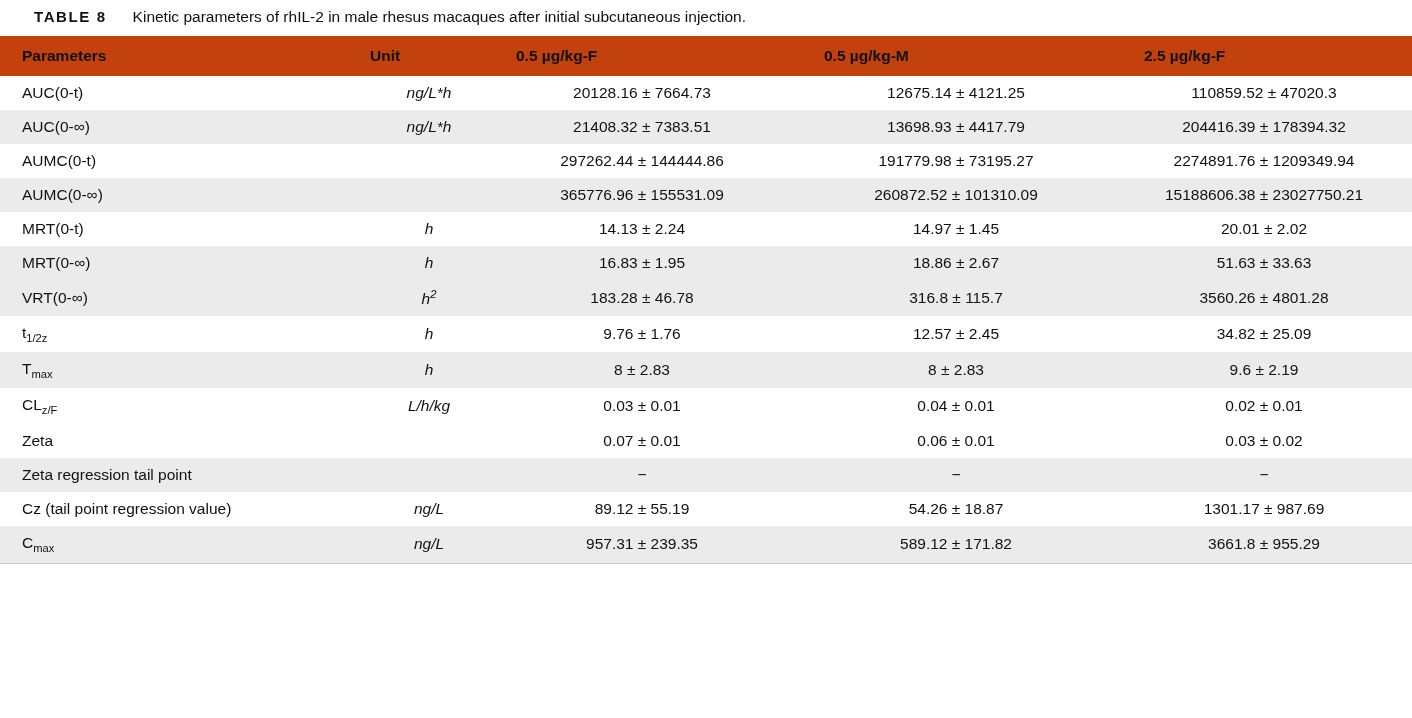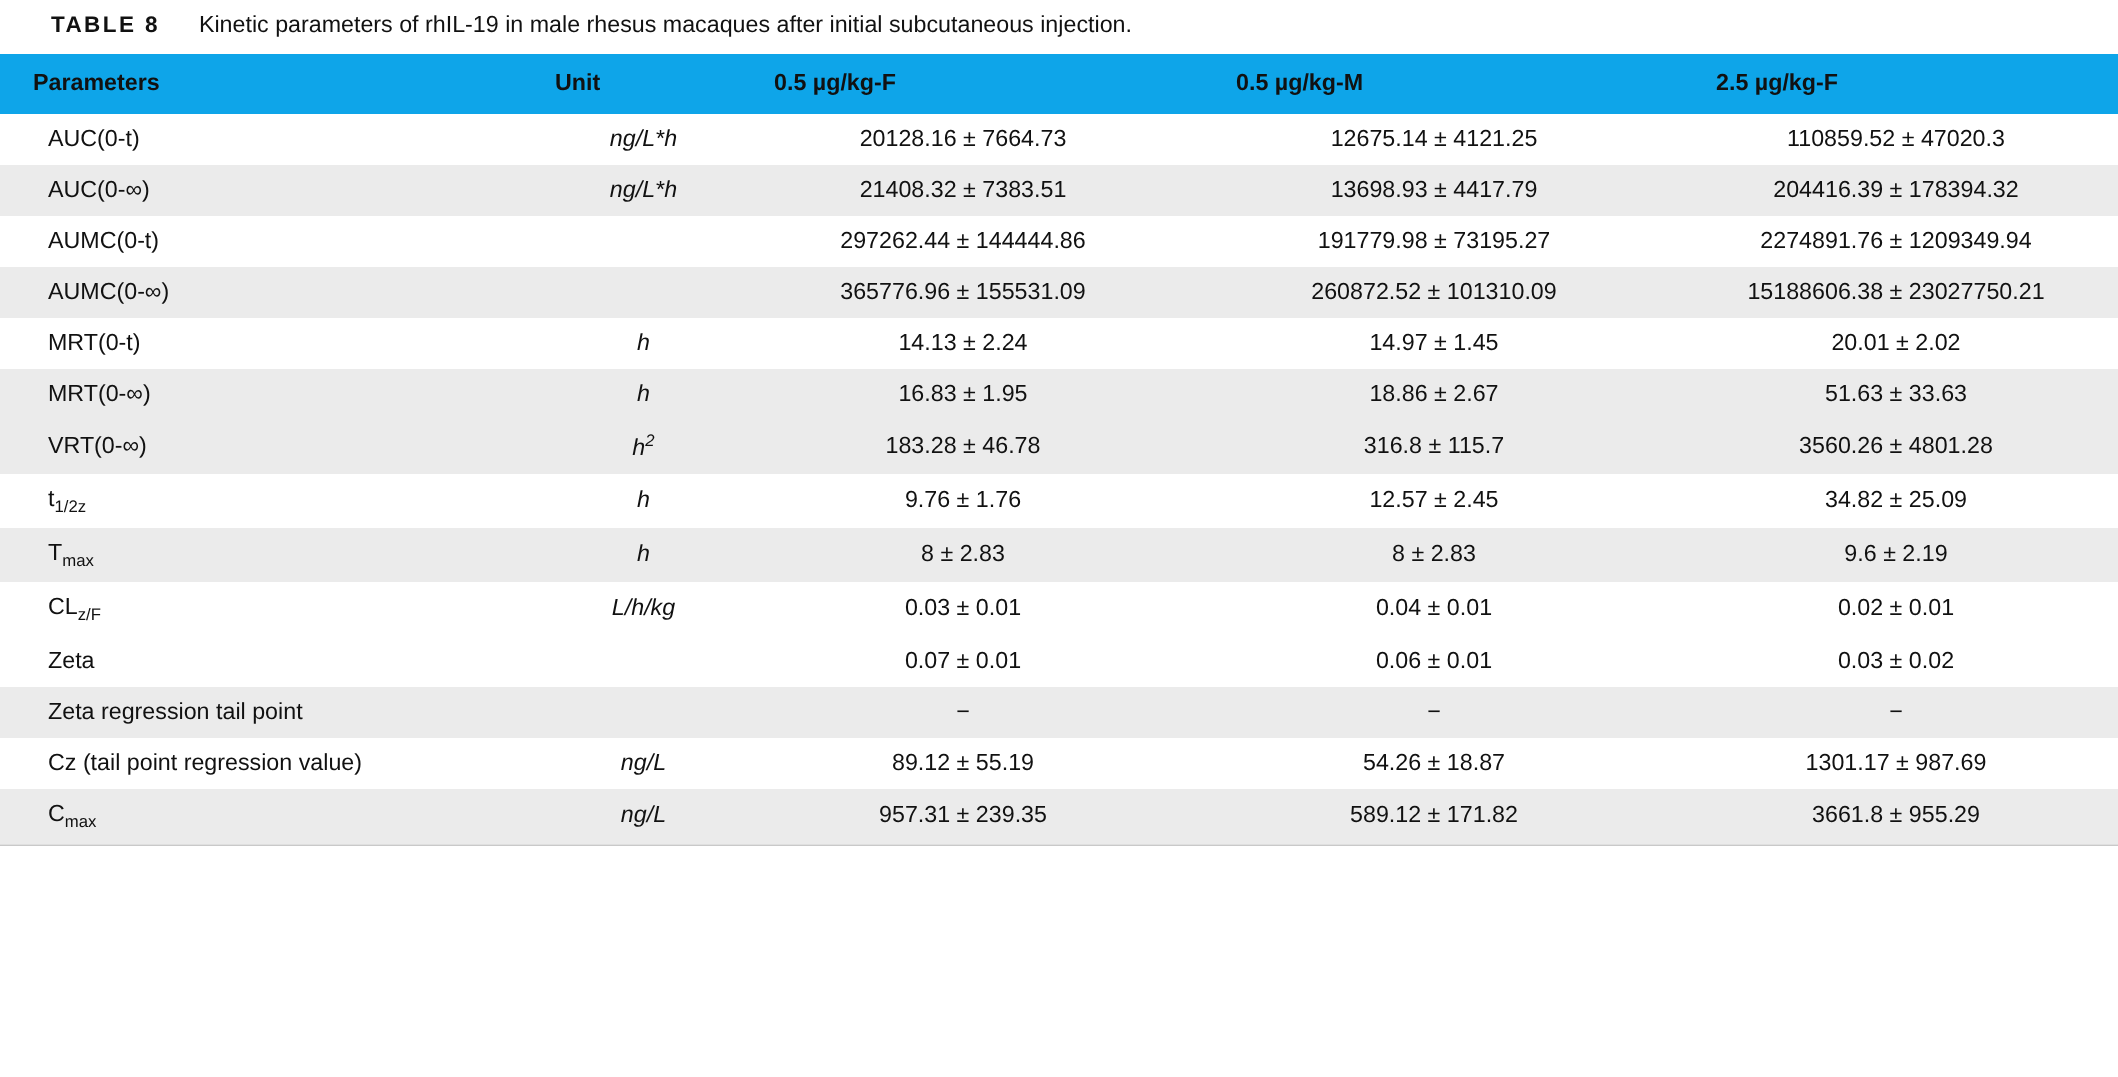--- a/index.html
+++ b/index.html
@@ -45,21 +45,21 @@
     border-collapse: collapse;
     table-layout: fixed;
   }
   table.tbl col.c-param { width: 360px; }
   table.tbl col.c-unit  { width: 128px; }
   table.tbl col.c-v1    { width: 308px; }
   table.tbl col.c-v2    { width: 320px; }
   table.tbl col.c-v3    { width: 296px; }
 
   thead th {
-    background: #0ea5e9;
+    background: #c2410c;
     font-size: 15.5px;
     font-weight: bold;
     text-align: left;
     padding: 11px 0 11px 0;
     color: #111;
     border: none;
   }
   thead th.h-param { padding-left: 22px; }
   thead th.h-unit  { padding-left: 10px; }
   thead th.h-v     { padding-left: 28px; }
@@ -67,40 +67,40 @@
   tbody td {
     font-size: 15.5px;
     padding: 8px 0 8px 0;
     border: none;
     vertical-align: middle;
     color: #111;
   }
   tbody tr.alt td { background: #ebebeb; }
   tbody tr.plain td { background: #ffffff; }
 
-  td.param { padding-left: 32px; text-align: left; }
+  td.param { padding-left: 22px; text-align: left; }
   td.unit  { padding-left: 10px; text-align: center; font-style: italic; }
   td.val   { text-align: center; }
 
   .last-rule {
     height: 1px;
     background: #c9c9c9;
     width: 1412px;
   }
   sub { font-size: 0.72em; }
   sup { font-size: 0.72em; }
 </style>
 </head>
 <body>
 
 <div class="page">
 
   <div class="caption">
     <span class="caption-label">TABLE 8</span>
-    <span class="caption-text">Kinetic parameters of rhIL-19 in male rhesus macaques after initial subcutaneous injection.</span>
+    <span class="caption-text">Kinetic parameters of rhIL-2 in male rhesus macaques after initial subcutaneous injection.</span>
   </div>
 
   <table class="tbl">
     <colgroup>
       <col class="c-param">
       <col class="c-unit">
       <col class="c-v1">
       <col class="c-v2">
       <col class="c-v3">
     </colgroup>

